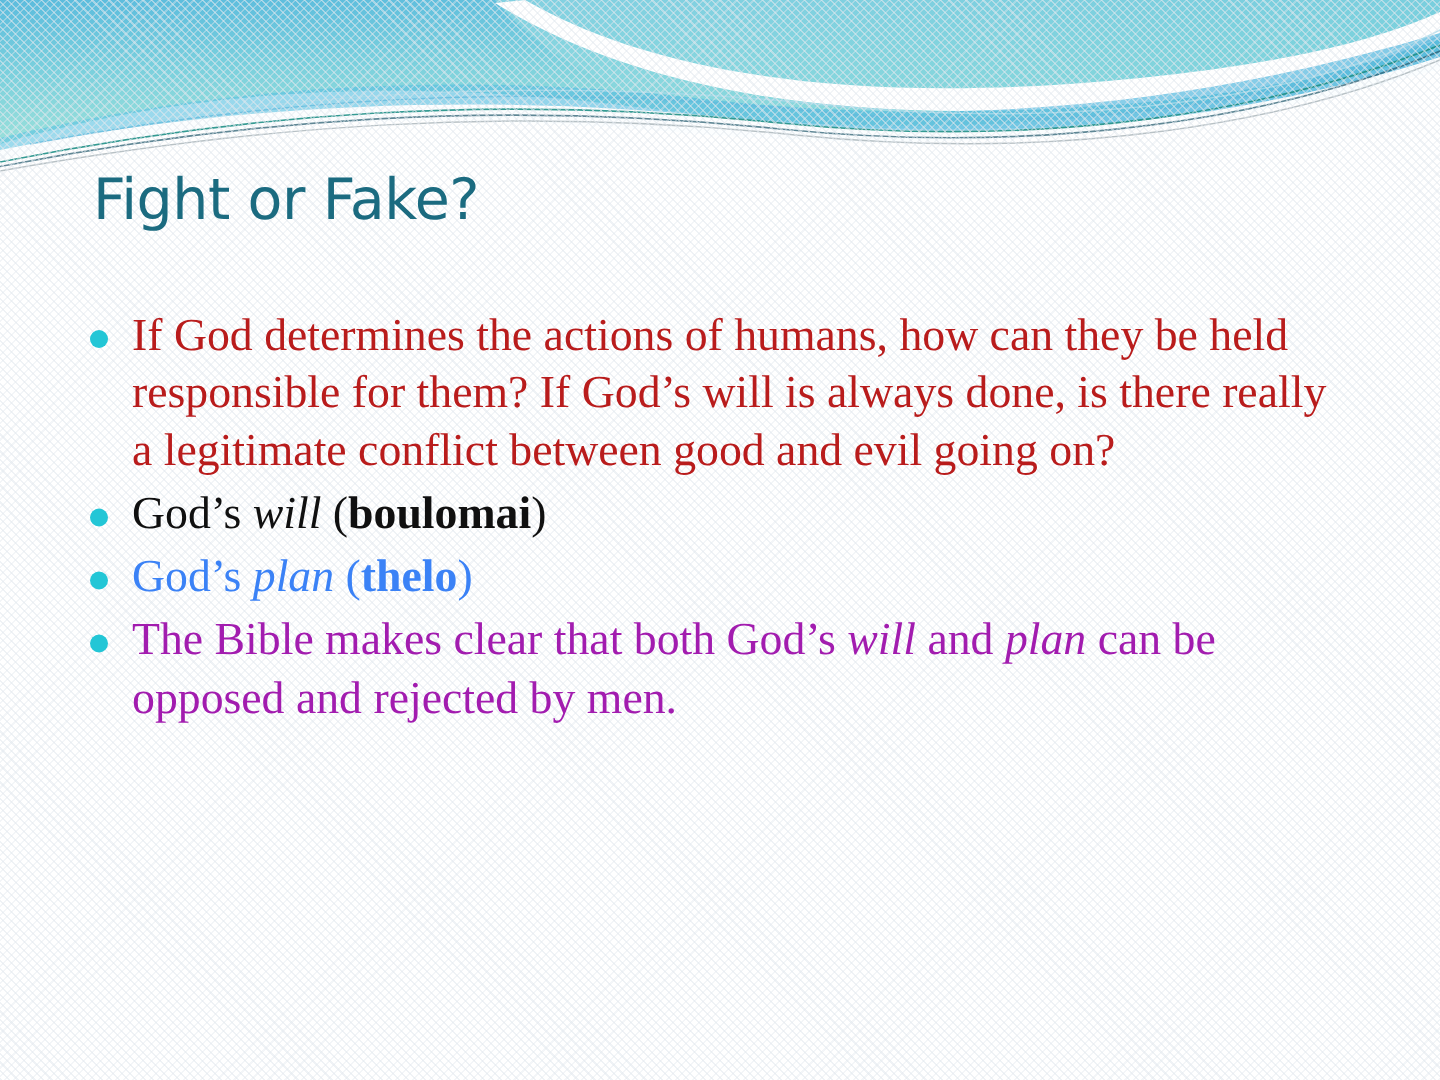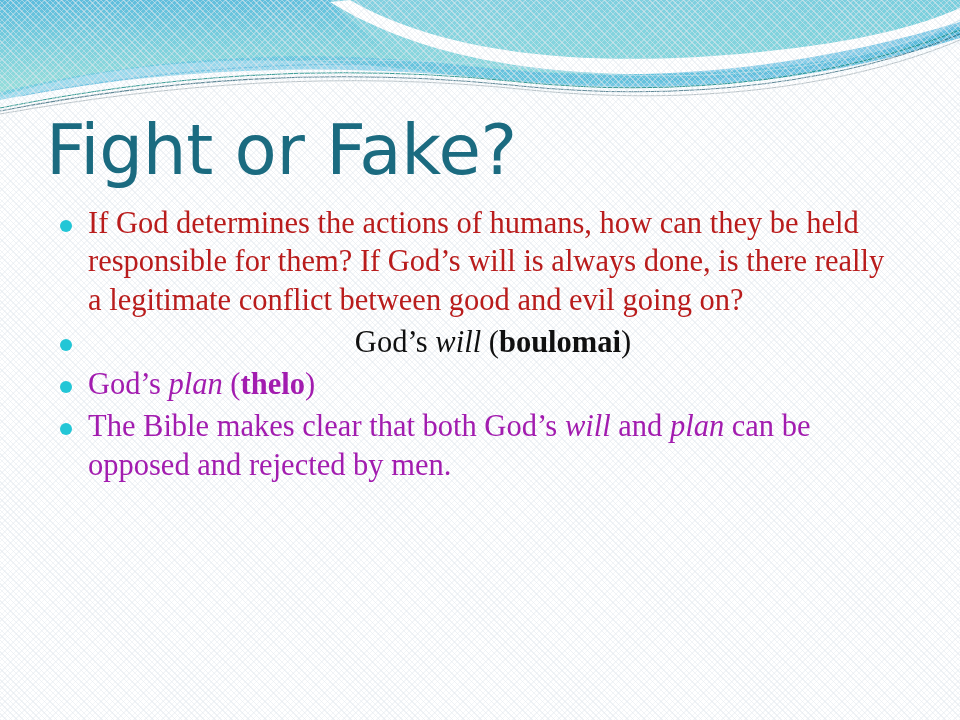--- a/index.html
+++ b/index.html
@@ -35,25 +35,25 @@
     left: 0; top: 0;
     width: 960px;
     height: 118px;
     z-index: 1;
   }
   #banner svg { display: block; width: 960px; height: 118px; }
 
   
   #title {
     position: absolute;
-    left: 46px;
+    left: 62px;
     top: 112px;
     z-index: 4;
     font-family: "DejaVu Sans", "Liberation Sans", sans-serif;
-    font-size: 69px;
+    font-size: 38px;
     font-weight: 400;
     line-height: 1.12;
     letter-spacing: -0.3px;
     color: #1b6b80;
     white-space: nowrap;
   }
 
   
   #body {
     position: absolute;
@@ -134,26 +134,26 @@
   <div id="title" style="color: rgb(27, 107, 128);">Fight or Fake?</div>
 
   <div id="body">
 
     <div class="bullet-row" style="color: #b91c1c;">
       <span class="bullet-dot" style="background: rgb(35, 198, 214);"></span>
       <span class="bullet-text"><span>If God determines the actions of humans, how can they be held responsible for them? If God’s will is always done, is there really a legitimate conflict between good and evil going on?</span></span>
     </div>
 
 
-    <div class="bullet-row" style="color: rgb(16, 16, 16); text-align: center;">
+    <div class="bullet-row" style="color: rgb(16, 16, 16);">
       <span class="bullet-dot" style="background: rgb(35, 198, 214);"></span>
       <span class="bullet-text"><span>God’s </span><i>will</i><span> (</span><b>boulomai</b><span>)</span></span>
     </div>
 
-    <div class="bullet-row" style="color: #a21caf;">
+    <div class="bullet-row" style="color: #3b82f6;">
       <span class="bullet-dot" style="background: rgb(35, 198, 214);"></span>
       <span class="bullet-text"><span>God’s </span><i>plan</i><span> (</span><b>thelo</b><span>)</span></span>
     </div>
 
     <div class="bullet-row" style="color: #a21caf;">
       <span class="bullet-dot" style="background: rgb(35, 198, 214);"></span>
       <span class="bullet-text"><span>The Bible makes clear that both God’s </span><i>will</i><span> and </span><i>plan</i><span> can be opposed and rejected by men.</span></span>
     </div>
 
   </div>

